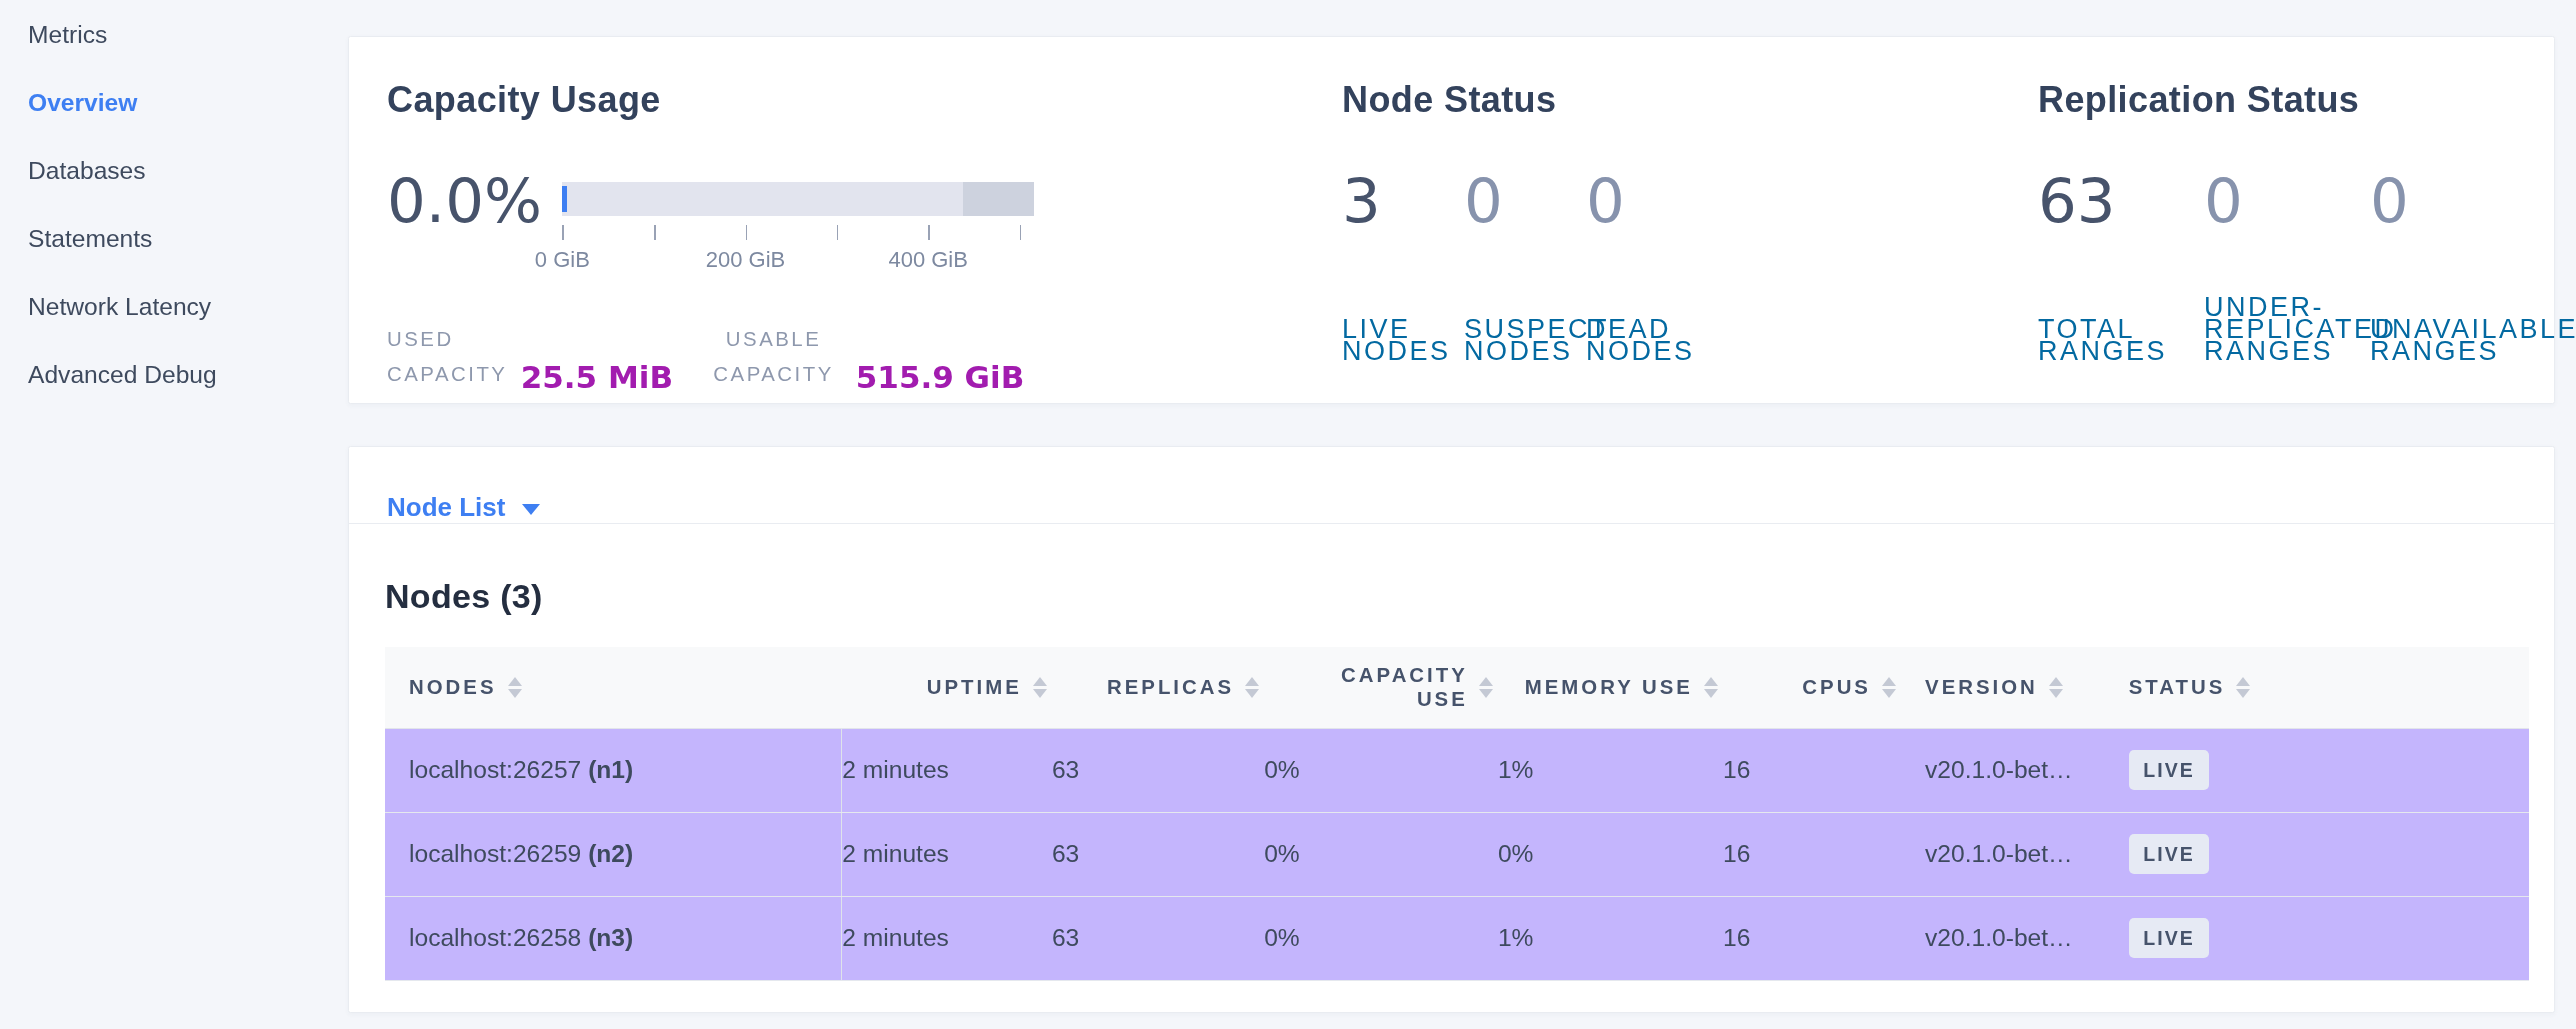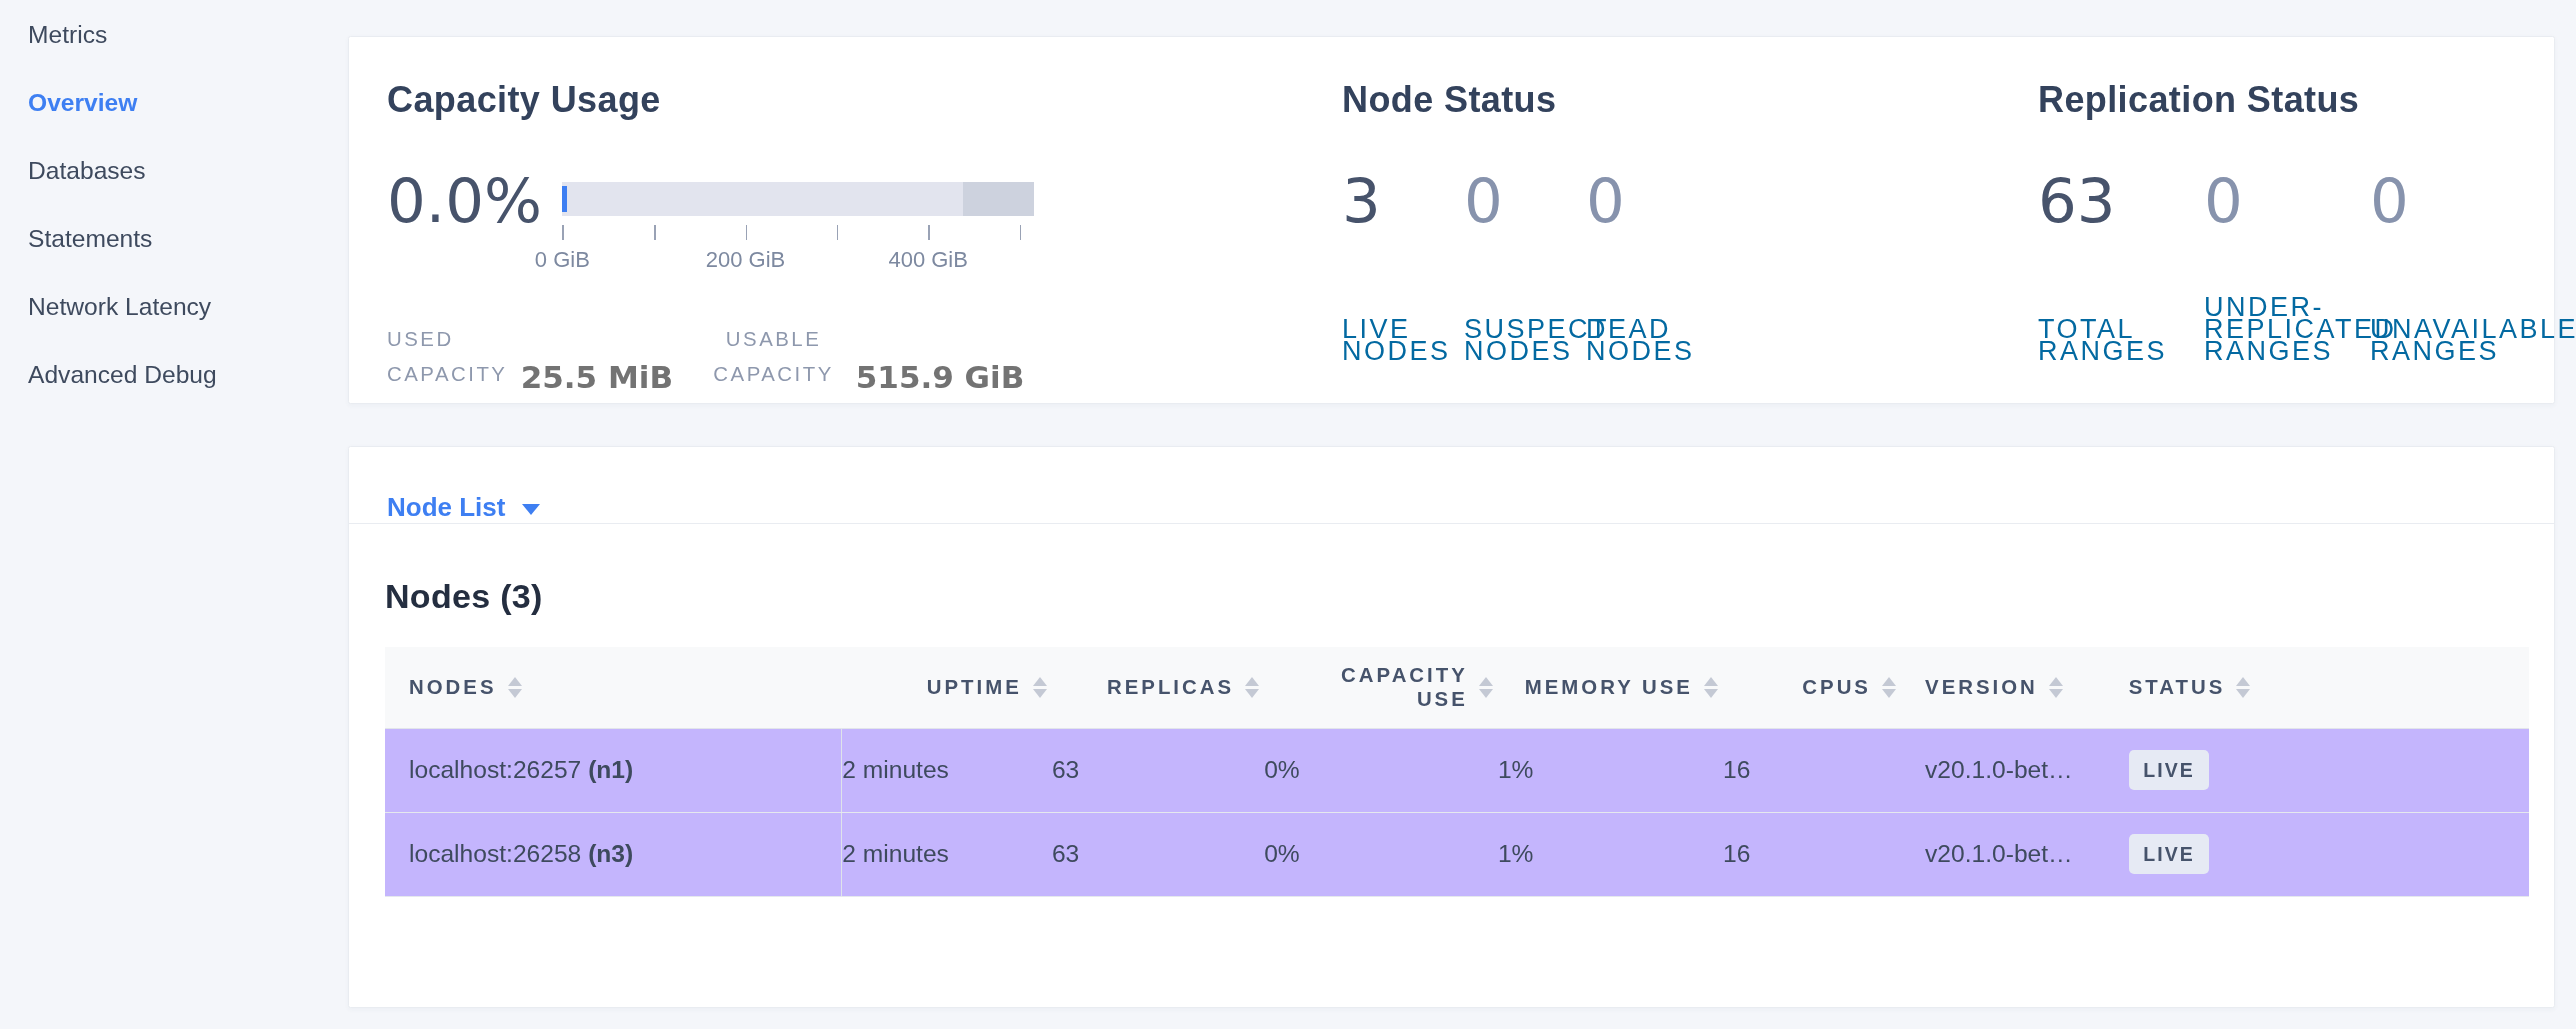--- a/index.html
+++ b/index.html
@@ -50,21 +50,21 @@
   .cap-stats { display:flex; margin-top:44px; }
   .stat-pair { display:flex; align-items:flex-end; margin-right:37px; }
   .stat-label {
     font-size:20.4px; line-height:35px; letter-spacing:2.5px;
     color:#8e98ad; text-transform:uppercase;
   }
   .stat-label.w130 { width:115px; }
   .stat-label.w150 { width:127px;text-align:center; }
   .stat-value {
     font-family:"DejaVu Sans", sans-serif;
-    font-size:31px; line-height:32px; color:#737373; font-weight:bold;
+    font-size:31px; line-height:32px; color:#a21caf; font-weight:bold;
     margin-left:18.7px; position:relative; top:1.7px; white-space:nowrap;
   }
 
   .sec-nodestatus { width:696px; flex:0 0 696px; }
   .metric-row { display:flex; margin-top:49px; }
   .metric { display:flex; flex-direction:column; height:192px; }
   .metric .m-label { margin-top:auto; font-size:27px; line-height:22px; letter-spacing:2.5px; color:#0369a1; }
   .sec-nodestatus .metric { width:122px; }
   .sec-nodestatus .metric .m-label { width:106px; }
   .sec-replication { flex:1; }
@@ -308,20 +308,30 @@
               <td class="first"><span>localhost:26257</span> <span class="node-id">(n1)</span></td>
               <td class="right">2 minutes</td>
               <td class="right">63</td>
               <td class="right">0%</td>
               <td class="right">1%</td>
               <td class="right">16</td>
               <td class="left">v20.1.0-bet…</td>
               <td class="left"><span class="badge">LIVE</span></td>
             </tr>
             <tr>
+              <td class="first"><span>localhost:26259</span> <span class="node-id">(n2)</span></td>
+              <td class="right">2 minutes</td>
+              <td class="right">63</td>
+              <td class="right">0%</td>
+              <td class="right">0%</td>
+              <td class="right">16</td>
+              <td class="left">v20.1.0-bet…</td>
+              <td class="left"><span class="badge">LIVE</span></td>
+            </tr>
+            <tr>
               <td class="first"><span>localhost:26258</span> <span class="node-id">(n3)</span></td>
               <td class="right">2 minutes</td>
               <td class="right">63</td>
               <td class="right">0%</td>
               <td class="right">1%</td>
               <td class="right">16</td>
               <td class="left">v20.1.0-bet…</td>
               <td class="left"><span class="badge">LIVE</span></td>
             </tr>
           </tbody>

